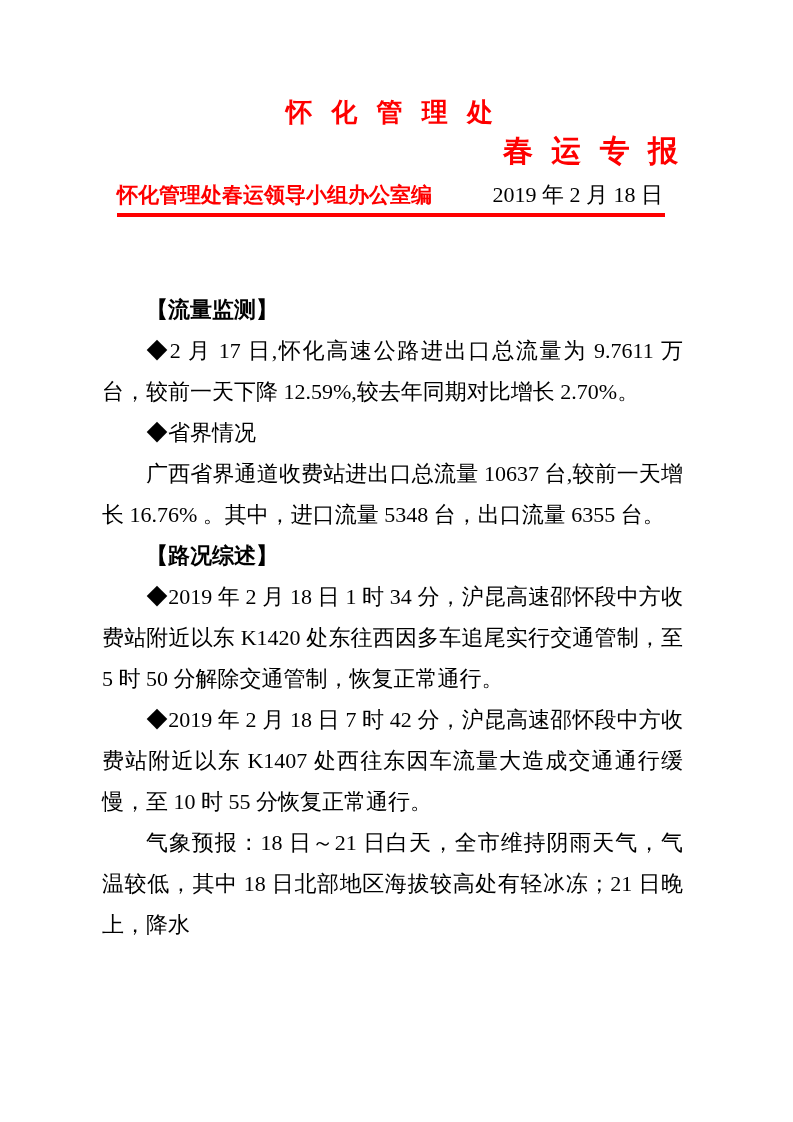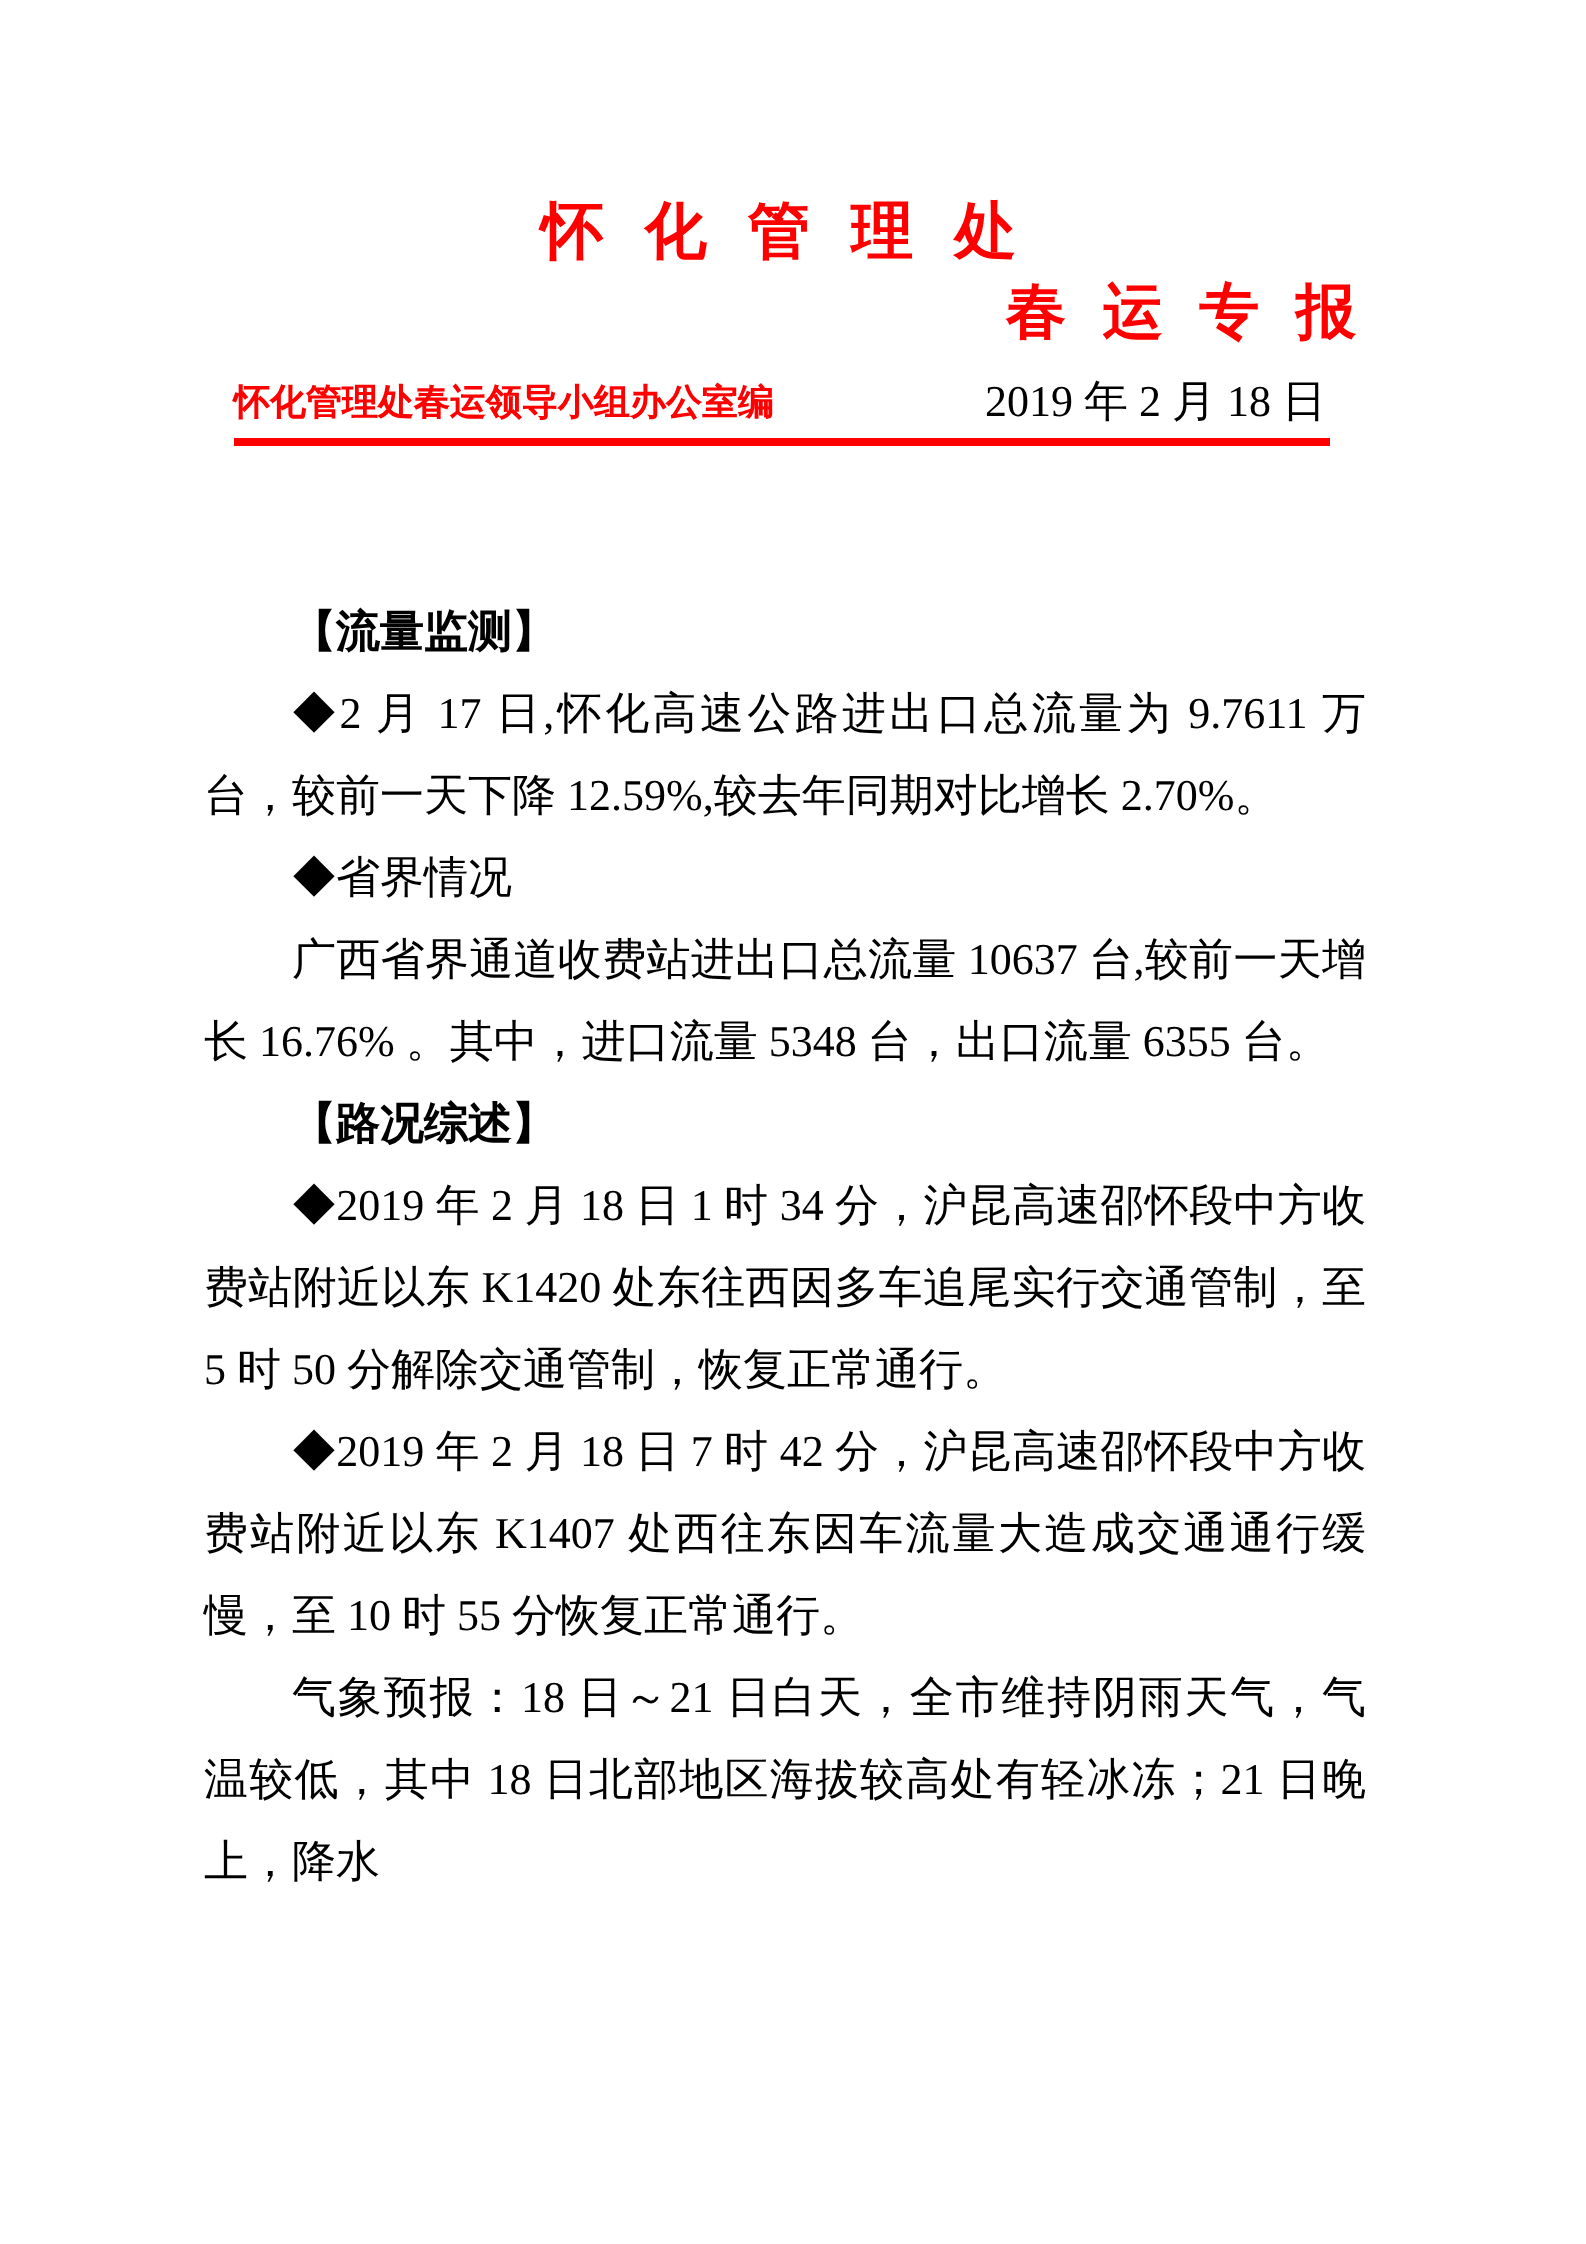--- a/index.html
+++ b/index.html
@@ -16,21 +16,21 @@
     background: #ffffff;
     overflow: hidden;
   }
   .content {
     padding: 98px 110px 0 102px; 
   }
   .doc-title {
     font-family: "Liberation Sans", sans-serif;
     font-weight: bold;
     color: var(--red);
-    font-size: 31px;
+    font-size: 26px;
     line-height: 1.15;
     text-align: center;
     letter-spacing: 6px;
     white-space: nowrap;
   }
   .doc-subtitle {
     font-family: "Liberation Sans", sans-serif;
     font-weight: bold;
     color: var(--red);
     font-size: 30px;
@@ -45,21 +45,21 @@
     justify-content: space-between;
     align-items: flex-end;
     margin-top: 15px;
     padding-left: 15px;
     padding-right: 20px;
   }
   .editor {
     font-family: "Liberation Serif", serif;
     font-weight: bold;
     color: var(--red);
-    font-size: 18px;
+    font-size: 21px;
     line-height: 26px;
   }
   .issue-date {
     font-family: "Liberation Serif", serif;
     color: var(--ink);
     font-size: 22px;
     line-height: 26px;
     white-space: nowrap;
   }
   .red-rule {

